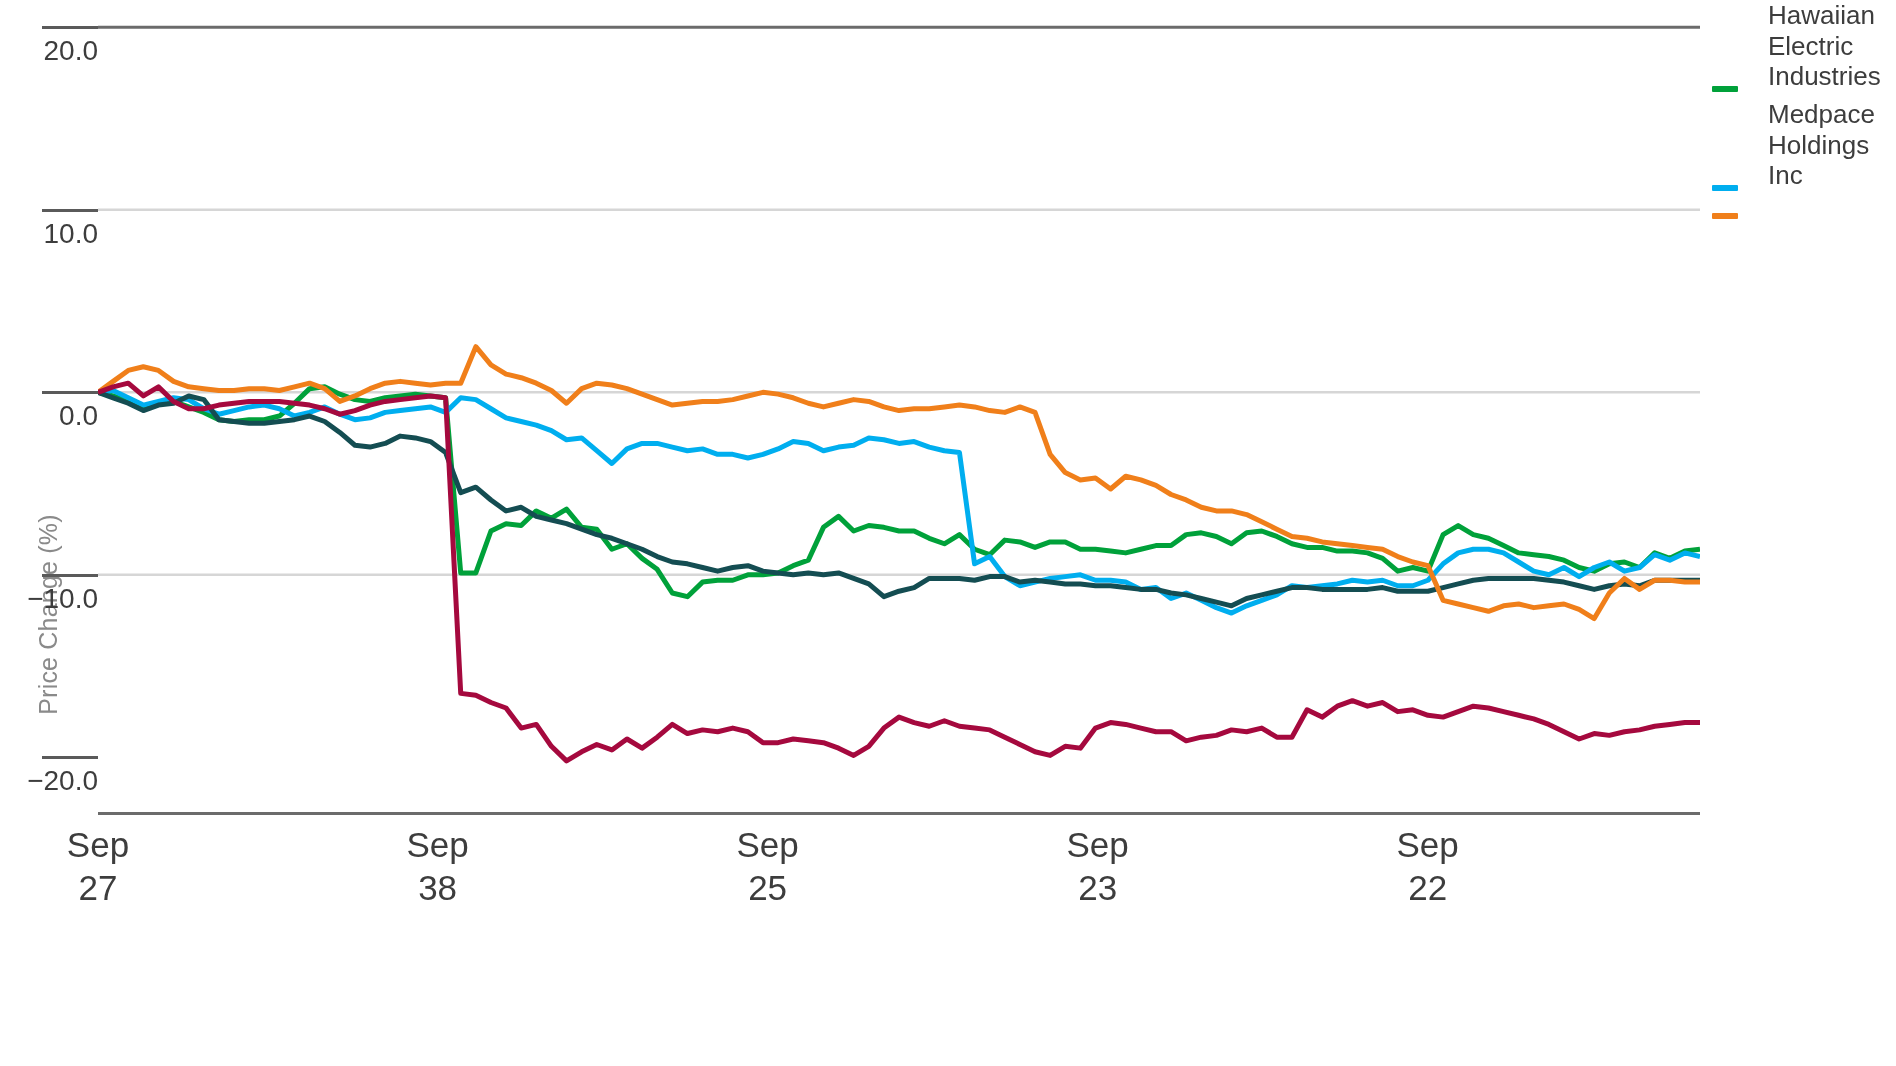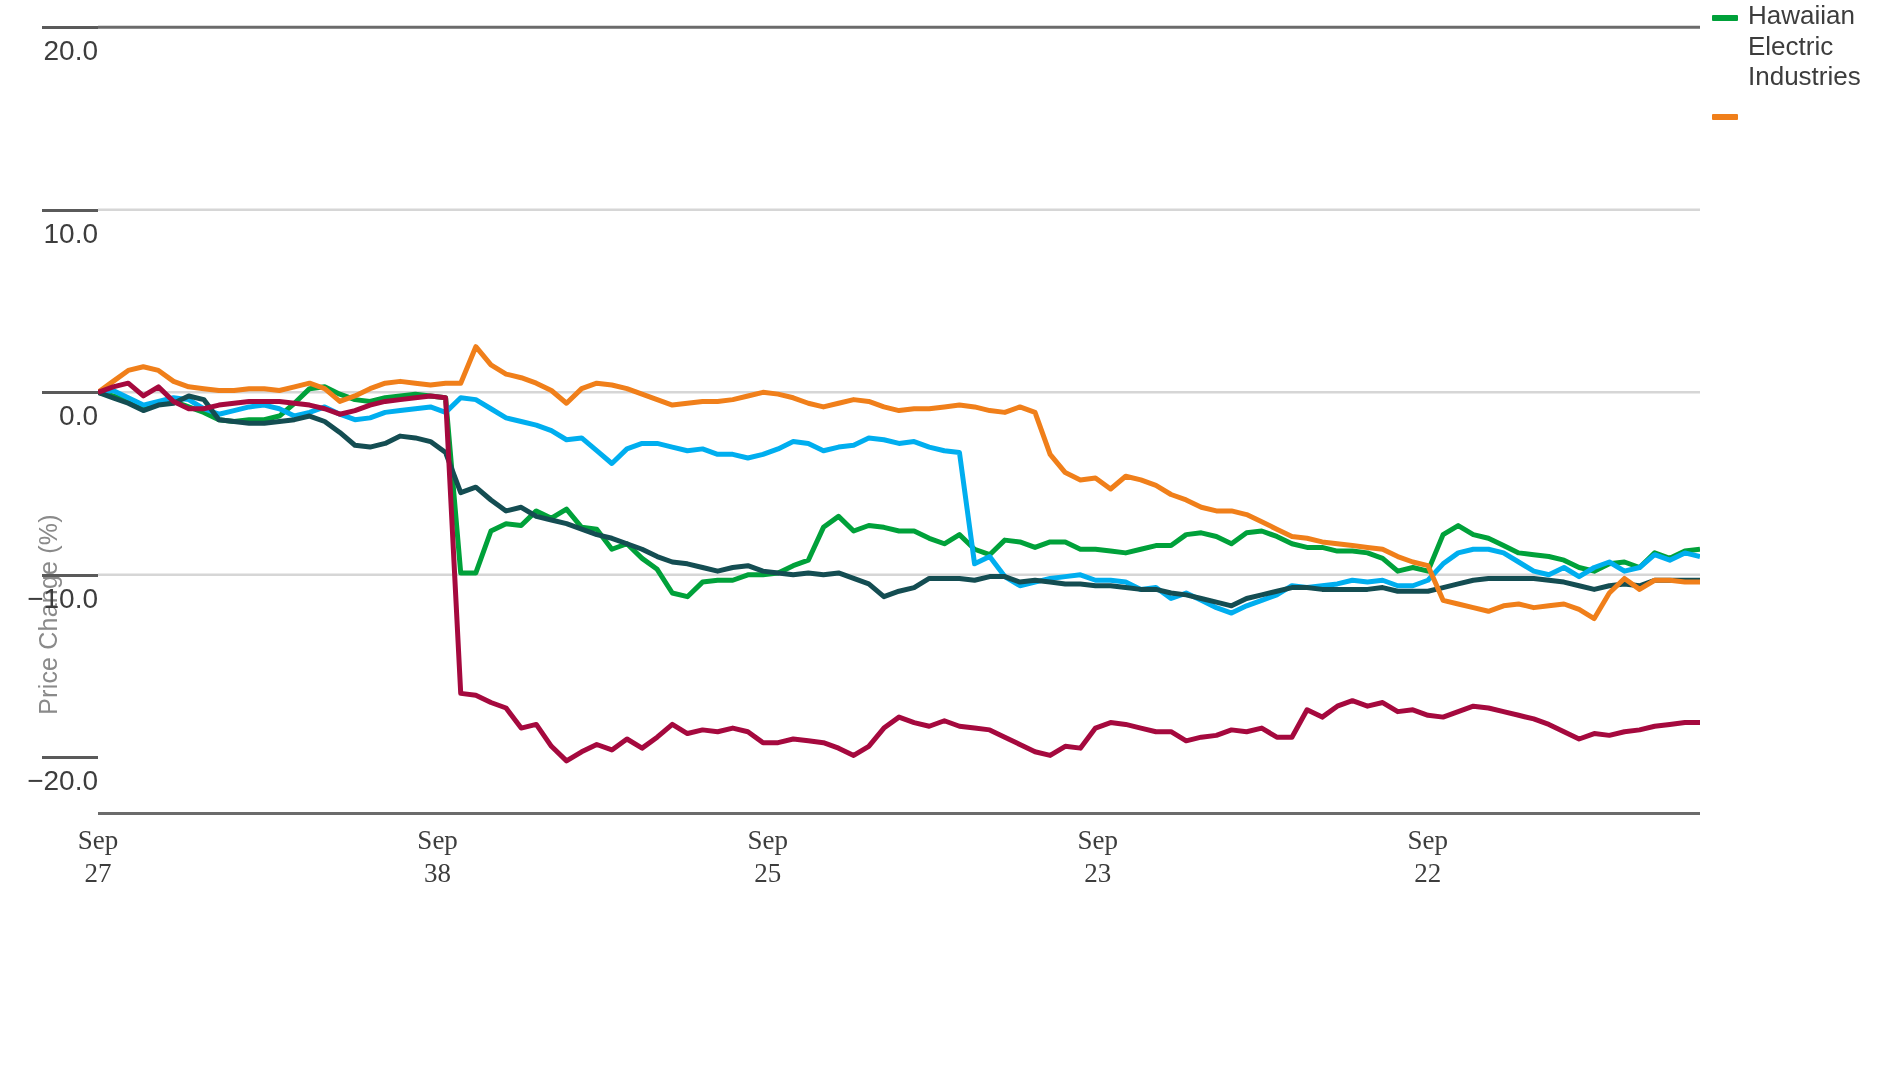--- a/index.html
+++ b/index.html
@@ -60,46 +60,46 @@
     width: 56px;
     height: 3px;
     background: #5a5a5a;
   }
   
   .xtick {
     position: absolute;
     width: 160px;
     margin-left: -80px;
     text-align: center;
-    font-size: 27px;
+    font-size: 35px;
     color: #3d3d3d;
     line-height: 1.22;
-    font-family: Liberation Serif, serif;
   }
   .xtick span { display: block; }
   
   #xaxis {
     position: absolute;
     left: 98px;
     top: 812px;
     width: 1602px;
     height: 3px;
     background: #6b6b6b;
   }
   
   #legend {
     position: absolute;
     left: 1712px;
     top: 0px;
     width: 184px;
   }
   .legend-item {
     display: flex;
-    align-items: flex-start;
+    align-items: flex-end;
     margin-bottom: 7px;
+    gap: 20px;
   }
   .legend-swatch {
     flex: 0 0 auto;
     width: 26px;
     height: 6px;
     border-radius: 1px;
     margin-top: 15px;
     margin-right: 10px;
   }
   .legend-text {
@@ -171,17 +171,21 @@
         <span>22</span>
       </div>
     </div>
 
   <div id="legend">
       <div class="legend-item">
         <span class="legend-swatch" style="background: rgb(0, 161, 58);"></span>
         <span class="legend-text">Hawaiian Electric Industries</span>
       </div>
       <div class="legend-item">
+        <span class="legend-swatch" style="background: rgb(0, 174, 239);"></span>
+        <span class="legend-text">Medpace Holdings Inc</span>
+      </div>
+      <div class="legend-item">
         <span class="legend-swatch" style="background: rgb(240, 127, 26);"></span>
       </div>
     </div>
 
 </div>
 
 </body></html>

